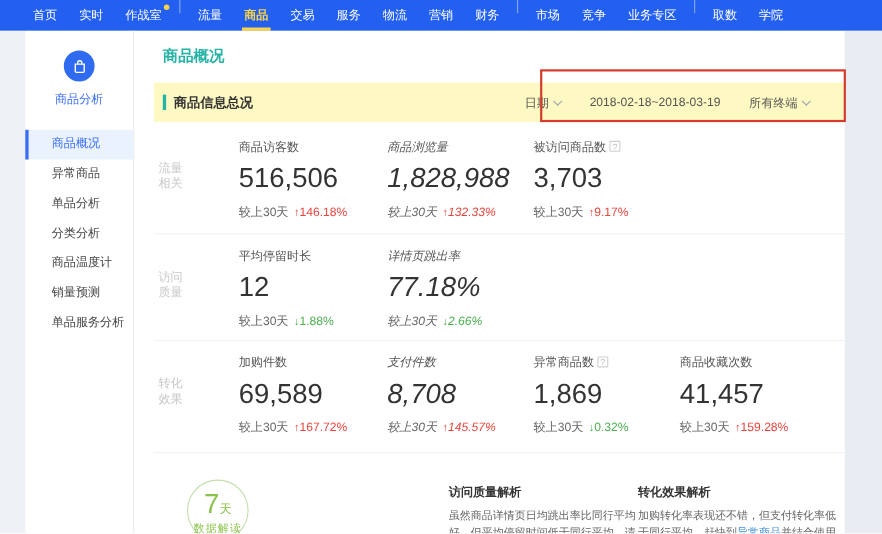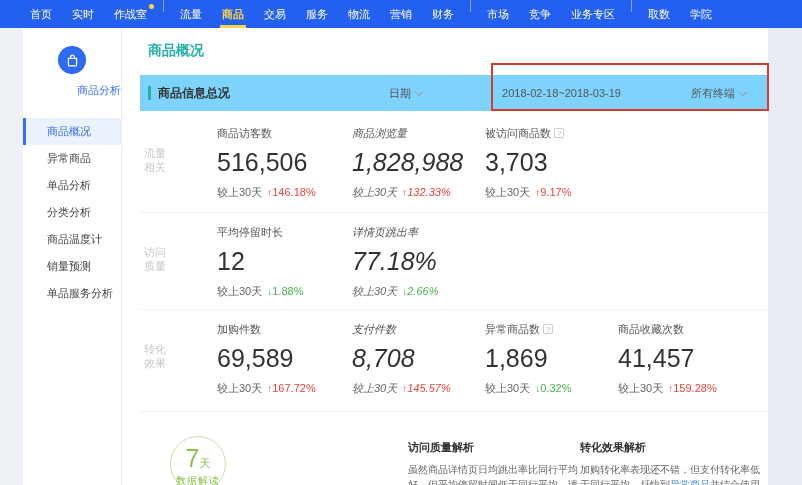--- a/index.html
+++ b/index.html
@@ -15,37 +15,37 @@
   .nav-item.active::after { content:""; position:absolute; left:8px; right:8px; bottom:0; height:3px; background:#f8d347; }
   .nav-dot { position:absolute; top:4px; right:3px; width:5px; height:5px; border-radius:50%; background:#f8d347; }
   .nav-divider { width:1px; height:12px; background:rgba(255,255,255,.45); margin:0 6px; }
 
   
   .leftstrip { position:absolute; left:0; top:28px; width:23px; height:457px; background:#eef1f6; }
   .sidebar { position:absolute; left:23px; top:28px; width:99px; height:457px; background:#fff;
              border-right:1px solid #e8ebf0; }
   .side-icon-wrap { margin:18px auto 0; width:28px; height:28px; border-radius:50%; background:#2f6bf0;
                     display:flex; align-items:center; justify-content:center; }
-  .module-title { margin-top:9px; text-align:right; color:#3a6ef5; font-size:11px; }
+  .module-title { margin-top:9px; text-align:center; color:#3a6ef5; font-size:11px; }
   .side-menu { margin-top:20px; }
   .side-item { height:27px; line-height:27px; padding-left:21px; font-size:11px; color:#444;
                border-left:3px solid transparent; cursor:pointer; white-space:nowrap; }
   .side-item.active { background:#eaf2fd; border-left-color:#3a6ef5; color:#3a6ef5; }
 
   
   .main { position:absolute; left:122px; top:28px; width:646px; height:457px; background:#fff; }
   .page-title { position:absolute; left:26px; top:14px; color:#26b3a7; font-size:14px; font-weight:bold; }
 
-  .section-bar { position:absolute; left:18px; top:47px; width:628px; height:36px; background:#7dd3fc;
+  .section-bar { position:absolute; left:18px; top:47px; width:628px; height:36px; background:#fef9c3;
                  display:flex; align-items:center; }
   .accent { width:3px; height:14px; background:#26b3a7; margin-left:8px; }
   .section-title { margin-left:7px; font-size:12px; font-weight:bold; color:#333; }
-  .filters { margin-left:auto; display:flex; align-items:center; padding-right:22px; font-size:11px; color:#555;gap:44px; }
+  .filters { margin-left:auto; display:flex; align-items:center; padding-right:32px; font-size:11px; color:#555; }
   .filter-date-label { cursor:pointer; }
-  .filter-range { margin-left:36px; cursor:pointer;text-align:right; }
+  .filter-range { margin-left:26px; cursor:pointer;text-align:right; }
   .filter-terminal { margin-left:26px; cursor:pointer; }
   .chev { display:inline-block; width:6px; height:6px; border-right:1px solid #9aa5b0;
           border-bottom:1px solid #9aa5b0; transform:rotate(45deg); margin-left:5px; vertical-align:2px; }
 
   
   .mrow { position:absolute; left:18px; width:628px; }
   .mrow.r1 { top:86px;  height:99px; border-bottom:1px solid #f2f2f2; }
   .mrow.r2 { top:185px; height:97px; border-bottom:1px solid #f2f2f2; }
   .mrow.r3 { top:282px; height:102px; border-bottom:1px solid #f2f2f2; }
   .category { position:absolute; left:4px; top:32px; width:26px; font-size:11px; line-height:14px;

